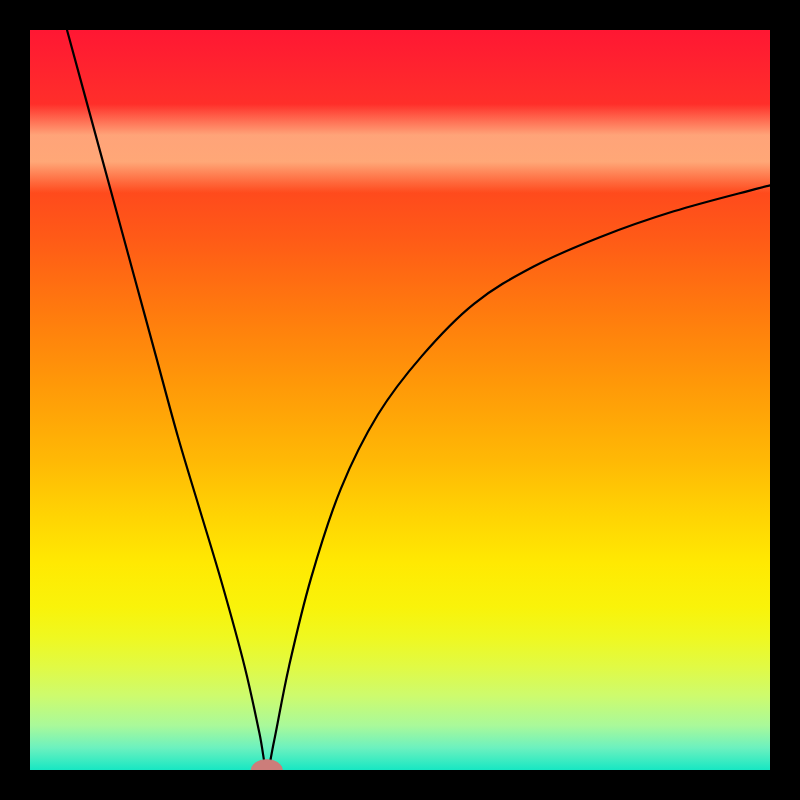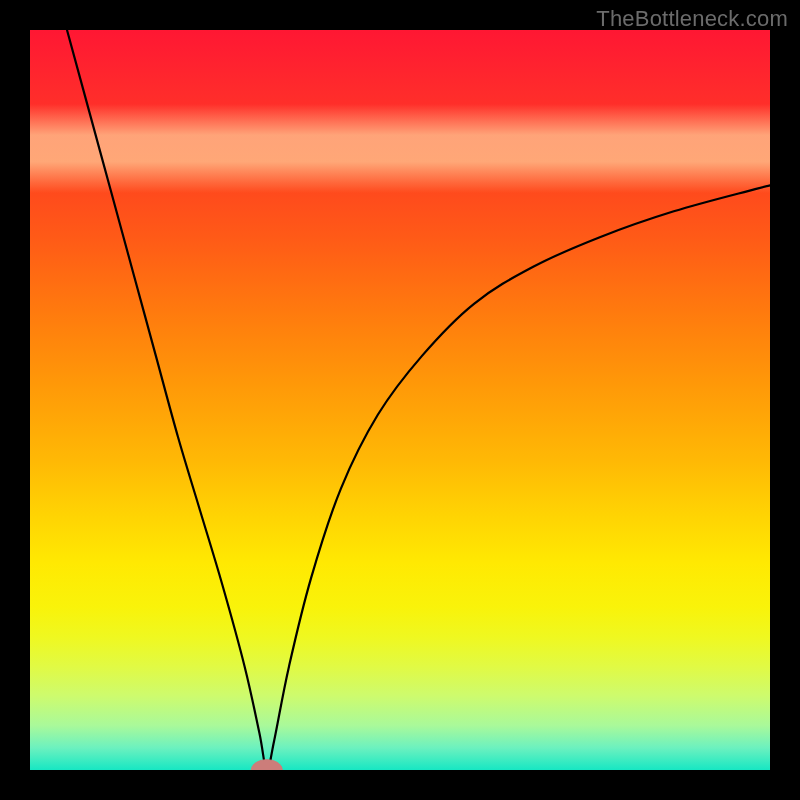--- a/index.html
+++ b/index.html
@@ -101,14 +101,13 @@
 <body>
 
 <div class="container">
   <div class="gradient-area"></div>
   <div class="pale-band" id="pale-band" style="top: 104px; height: 88.8px;"></div>
   <svg class="curve" viewBox="0 0 740 740" preserveAspectRatio="none">
     <path id="curve-path" class="curve-path" d="M 37.00 0.00 C 41.00 14.65, 51.21 52.10, 59.20 81.40 C 67.19 110.70, 73.41 133.50, 81.40 162.80 C 89.39 192.10, 95.61 214.90, 103.60 244.20 C 111.59 273.50, 117.81 296.30, 125.80 325.60 C 133.79 354.90, 140.01 379.03, 148.00 407.00 C 155.99 434.97, 162.21 454.36, 170.20 481.00 C 178.19 507.64, 184.41 527.03, 192.40 555.00 C 200.39 582.97, 207.94 609.76, 214.60 636.40 C 221.26 663.04, 225.40 684.35, 229.40 703.00 C 233.40 721.65, 234.14 738.67, 236.80 740.00 C 239.46 741.33, 240.20 729.05, 244.20 710.40 C 248.20 691.75, 252.34 665.70, 259.00 636.40 C 265.66 607.10, 271.88 579.57, 281.20 547.60 C 290.52 515.63, 298.81 488.10, 310.80 458.80 C 322.79 429.50, 333.15 408.78, 347.80 384.80 C 362.45 360.82, 374.88 345.58, 392.20 325.60 C 409.52 305.62, 424.02 289.78, 444.00 273.80 C 463.98 257.82, 480.56 248.79, 503.20 236.80 C 525.84 224.81, 544.49 217.19, 569.80 207.20 C 595.11 197.21, 615.83 189.96, 643.80 181.30 C 671.77 172.64, 707.88 163.76, 725.20 159.10 C 742.52 154.44, 737.34 156.07, 740.00 155.40"></path>
     <ellipse id="min-marker" class="minimum-marker" cx="236.80" cy="740.00" rx="15.54" ry="10.36" style="fill: rgb(204, 125, 122); stroke: rgb(204, 125, 122);"></ellipse>
   </svg>
   <div class="outer-frame"></div>
-  <div class="watermark">TheBottleneck.com</div>
 </div>
 
 </body></html>

